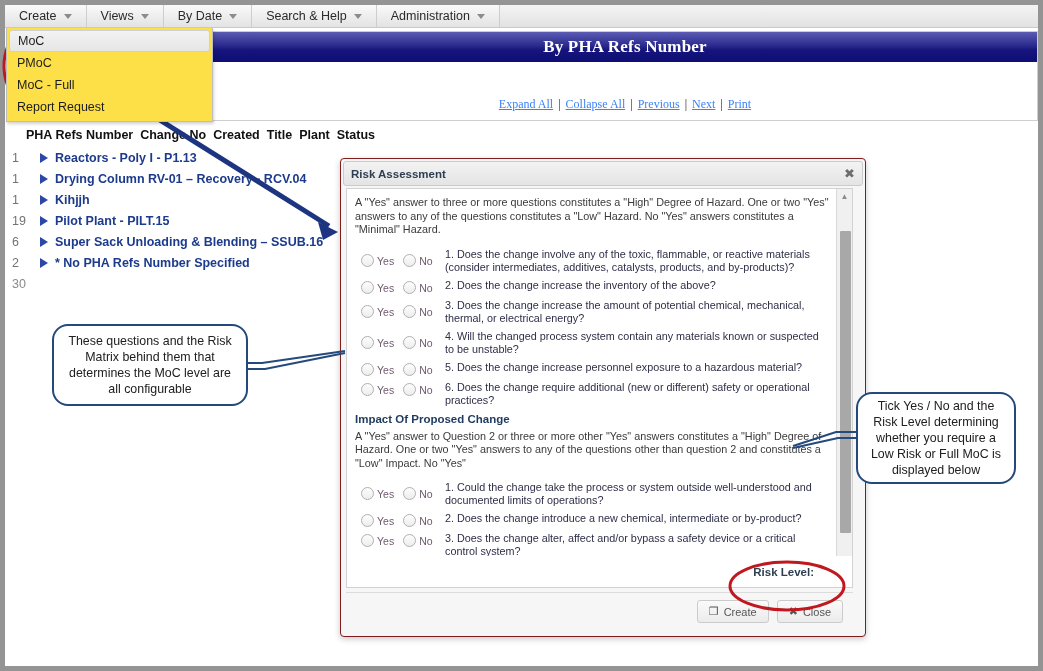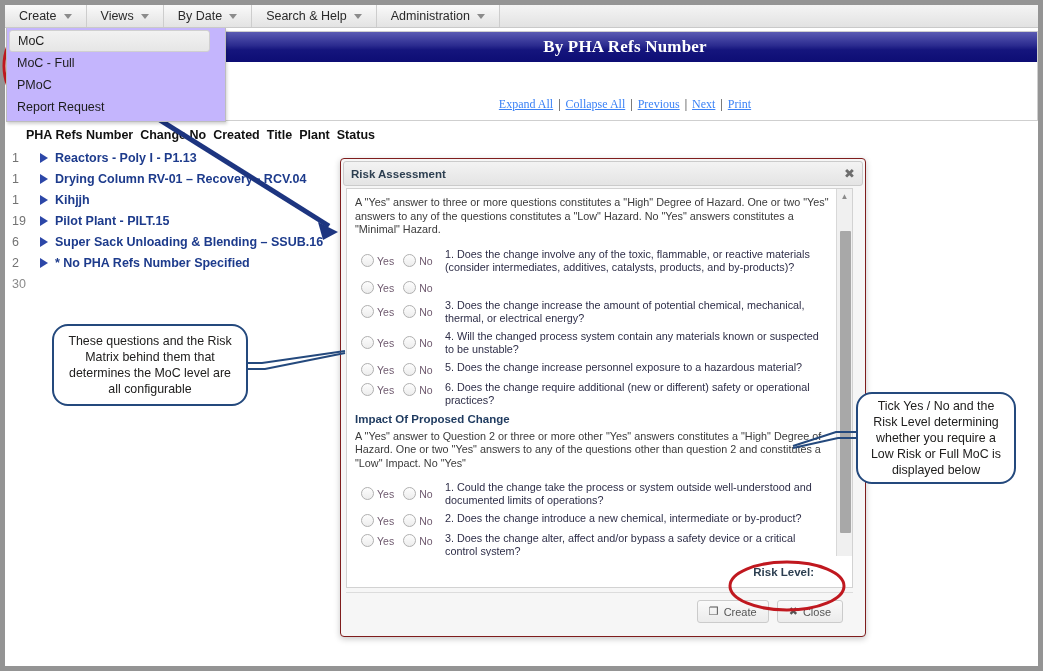--- a/index.html
+++ b/index.html
@@ -37,23 +37,23 @@
     cursor:default;
   }
   .caret{
     width:0;height:0;border-left:4px solid transparent;border-right:4px solid transparent;
     border-top:5px solid #8b8b8b;display:inline-block;
   }
 
   
   .dropdown{
     position:absolute;left:6px;top:28px;width:205px;
-    background:#c4b5fd;border:1px solid #bdbdbd;border-top:none;
+    background:#fde047;border:1px solid #bdbdbd;border-top:none;
     box-shadow:1px 2px 3px rgba(0,0,0,.18);
-    padding:2px 13px 3px 0;
+    padding:2px 0 3px 0;
     z-index:40;
   }
   .dd-item{
     font-size:12.5px;color:#1d1d1d;
     padding:4px 10px;
     cursor:default;
     white-space:nowrap;
   }
   .dd-item.sel{
     background:linear-gradient(to bottom,#f2f2f2,#e6e6e6);
@@ -314,20 +314,21 @@
           <div class="qtext">1. Does the change involve any of the toxic, flammable, or reactive materials (consider intermediates, additives, catalysts, products, and by-products)?</div>
         </div>
 
         <div class="qrow">
           <div class="opts">
             <span class="radio"></span>
               <span class="olabel">Yes</span>
             <span class="radio"></span>
               <span class="olabel">No</span>
           </div>
+          <div class="qtext">2. Does the change increase the inventory of the above?</div>
         </div>
 
         <div class="qrow tall">
           <div class="opts">
             <span class="radio"></span>
               <span class="olabel">Yes</span>
             <span class="radio"></span>
               <span class="olabel">No</span>
           </div>
           <div class="qtext">3. Does the change increase the amount of potential chemical, mechanical, thermal, or electrical energy?</div>
@@ -459,22 +460,22 @@
       <span class="caret"></span>
     </div>
     <div class="menu-item">
       <span>Administration</span>
       <span class="caret"></span>
     </div>
   </div>
 
   <div class="dropdown">
     <div class="dd-item sel">MoC</div>
+    <div class="dd-item">PMoC</div>
     <div class="dd-item">MoC - Full</div>
-    <div class="dd-item">PMoC</div>
     <div class="dd-item">Report Request</div>
   </div>
 
   <div class="callout" id="callout-left">These questions and the Risk Matrix behind them that determines the MoC level are all configurable</div>
   <div class="callout" id="callout-right">Tick Yes / No and the Risk Level determining whether you require a Low Risk or Full MoC is displayed below</div>
 
   <svg class="anno" viewBox="0 0 1043 671">
 
     <ellipse cx="54" cy="66" rx="50" ry="51" fill="none" stroke="#c0181f" stroke-width="3"></ellipse>
 

